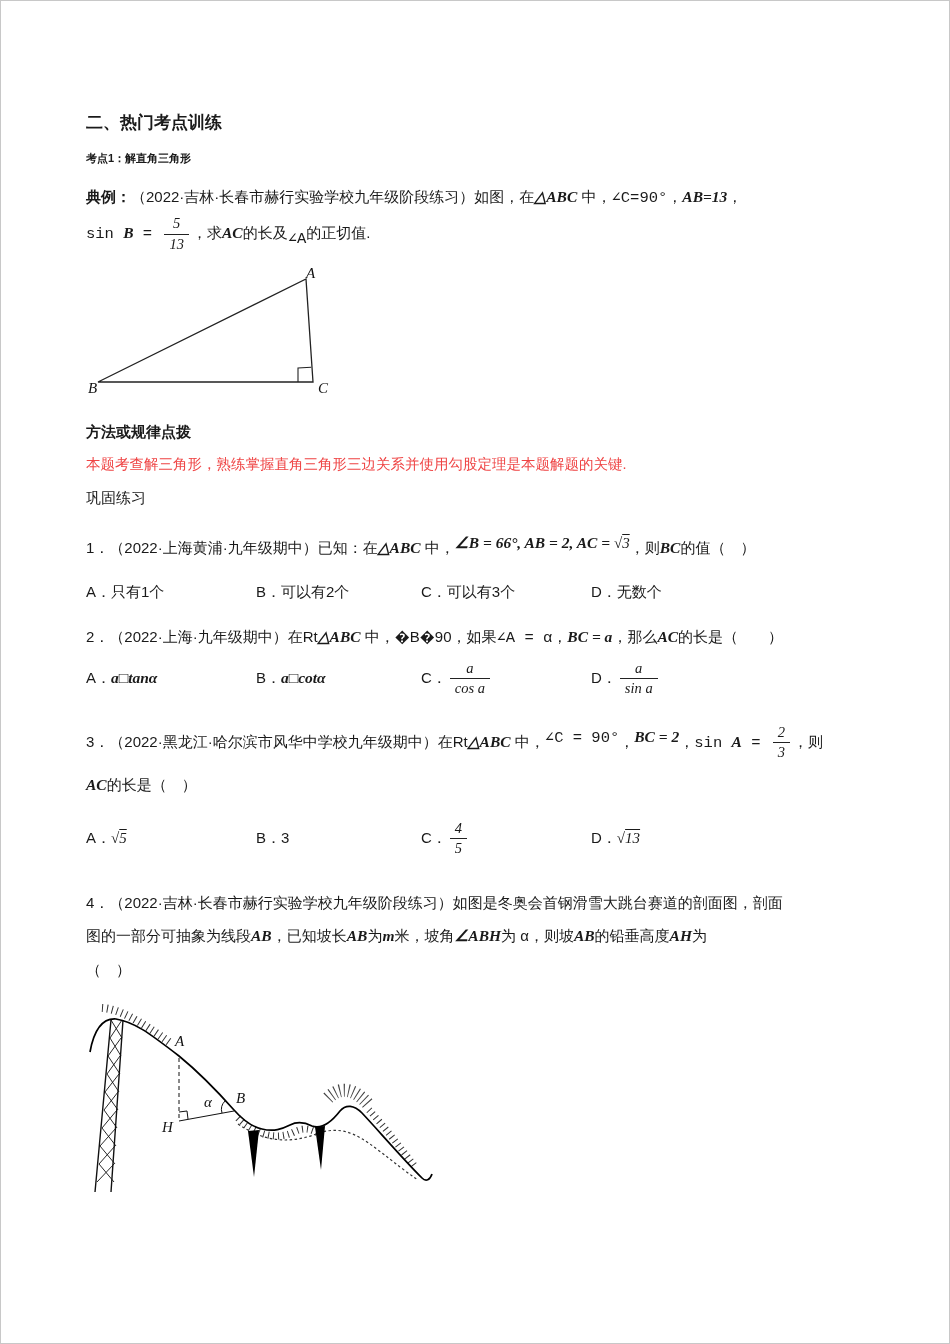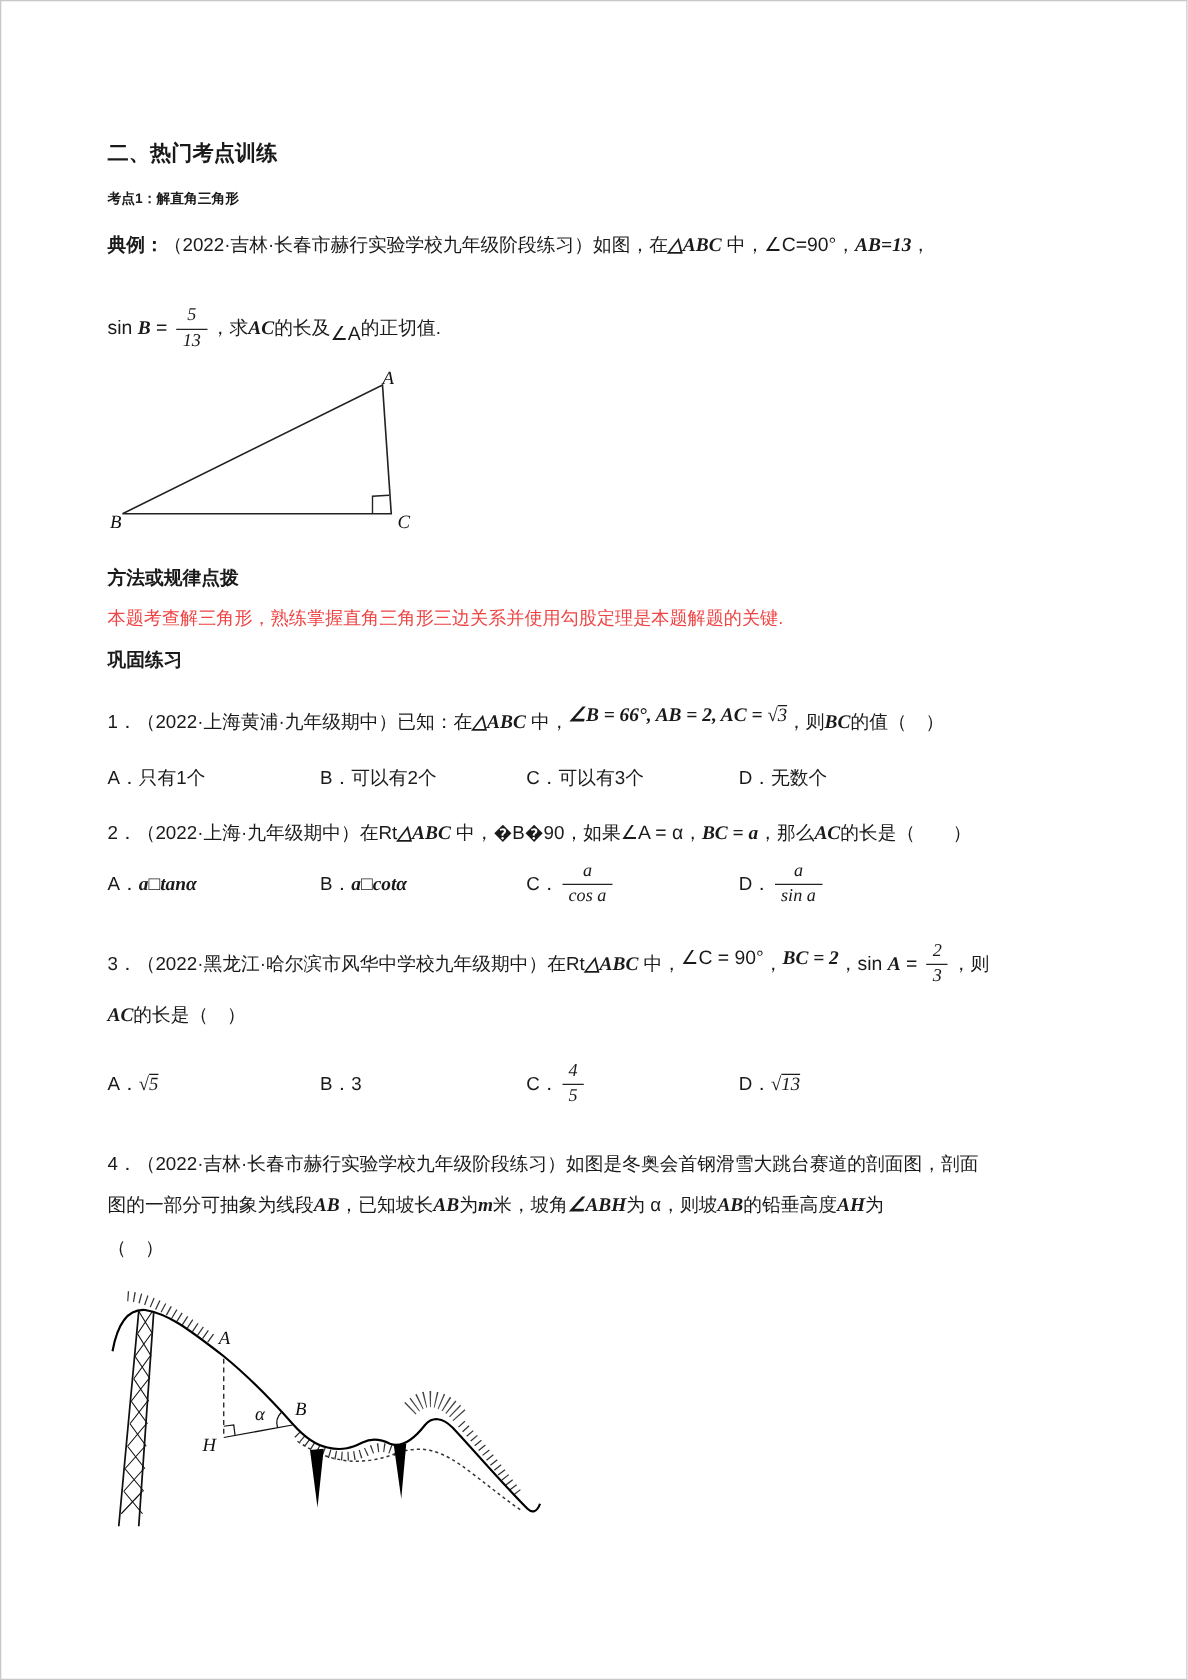--- a/index.html
+++ b/index.html
@@ -8,54 +8,54 @@
     width:950px; height:1344px; position:relative; overflow:hidden;
     border:1px solid #c8c8c8;
     font-family:"Liberation Sans", sans-serif; color:#1a1a1a;
   }
   .page { padding:110px 85px 0 85px; }
   .sec-title { font-size:17px; font-weight:bold; margin-bottom:17px; }
   .topic-title { font-size:11px; font-weight:bold; margin-bottom:18px; }
   .para { font-size:15px; line-height:1.7; }
   .b { font-weight:bold; }
   .m { font-family:"Liberation Serif", serif; font-style:italic; font-size:15.5px;font-weight:bold; }
-  .mu { font-family:Liberation Sans, sans-serif; font-style:normal; font-size:15.5px; }
+  .mu { font-family:Liberation Mono, monospace; font-style:normal; font-size:15.5px; }
   .raised { vertical-align:5px; }
   .lowered { vertical-align:-5px; }
   .frac { display:inline-flex; flex-direction:column; text-align:center; vertical-align:middle;
           font-family:"Liberation Serif", serif; font-style:italic; font-size:14.5px; line-height:1.2; margin:0 3px; }
   .frac .num { border-bottom:1px solid #222; padding:0 5px 1px; }
   .frac .den { padding:1px 5px 0; }
   .sqrt { font-family:"Liberation Serif", serif; font-style:italic; white-space:nowrap; }
   .sqrt .sign { font-style:normal; }
   .sqrt .rad { text-decoration:overline; }
   .fig-tri { margin:14px 0 0 2px; }
   .method-h { font-size:15px; font-weight:bold; margin-top:20px; }
   .tip { font-size:14.5px; margin-top:13px; color:#ef4444; }
-  .practice-h { font-size:15px; font-weight:bold; margin-top:15px; }
+  .practice-h { font-size:15px; font-weight:normal; margin-top:15px; }
   .q { margin-top:22px; }
   .q2line { margin-top:10px; }
   .opts { display:grid; grid-template-columns:170px 165px 170px 1fr; align-items:center;
           font-size:15px; margin-top:22px; }
   .opt { white-space:nowrap; }
   .fig-ski { margin:14px 0 0 0; display:block; }
   svg text.vlabel { font-family:"Liberation Serif", serif; font-style:italic; font-size:15px; fill:#111; }
 </style>
 </head>
 <body>
 
 <div class="page">
 
   <div class="sec-title">二、热门考点训练</div>
   <div class="topic-title">考点1：解直角三角形</div>
 
   
   <p class="para"><span class="b">典例：</span><span>（2022·吉林·长春市赫行实验学校九年级阶段练习）如图，在</span><span class="m">△ABC</span><span> 中，</span><span class="mu">∠C=90°</span><span>，</span><span class="m">AB=13</span><span>，</span></p>
 
-  <p class="para" style="margin-top:34px;"><span class="mu">sin </span><span class="m">B</span><span class="mu"> = </span><span class="frac">
+  <p class="para" style="margin-top:4px;"><span class="mu">sin </span><span class="m">B</span><span class="mu"> = </span><span class="frac">
         <span class="num">5</span>
         <span class="den">13</span>
       </span><span>，求</span><span class="m b">AC</span><span>的长及</span><span class="mu lowered">∠A</span><span>的正切值.</span></p>
 
   
   <svg class="fig-tri" width="250" height="132" viewBox="0 0 250 132">
     <path d="M10 115 L225 115 L218 12 Z" fill="none" stroke="#222" stroke-width="1.3"></path>
     <path d="M210 115 L210 101 L223.2 100.2" fill="none" stroke="#222" stroke-width="1.1"></path>
     <text class="vlabel" x="218" y="11">A</text>
     <text class="vlabel" x="0" y="126">B</text>

